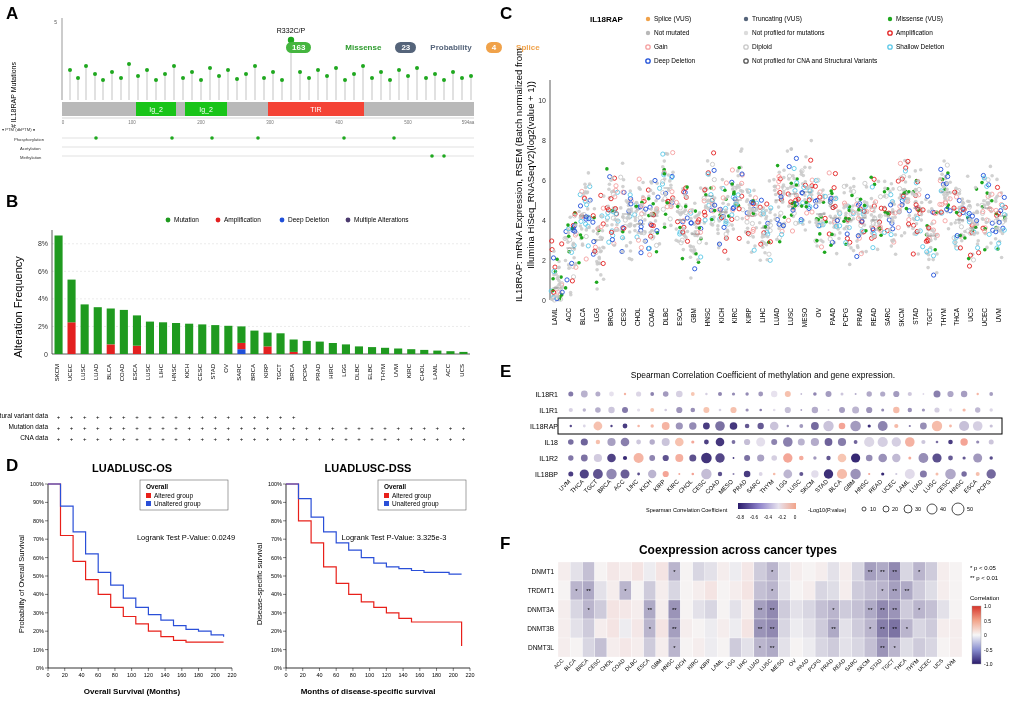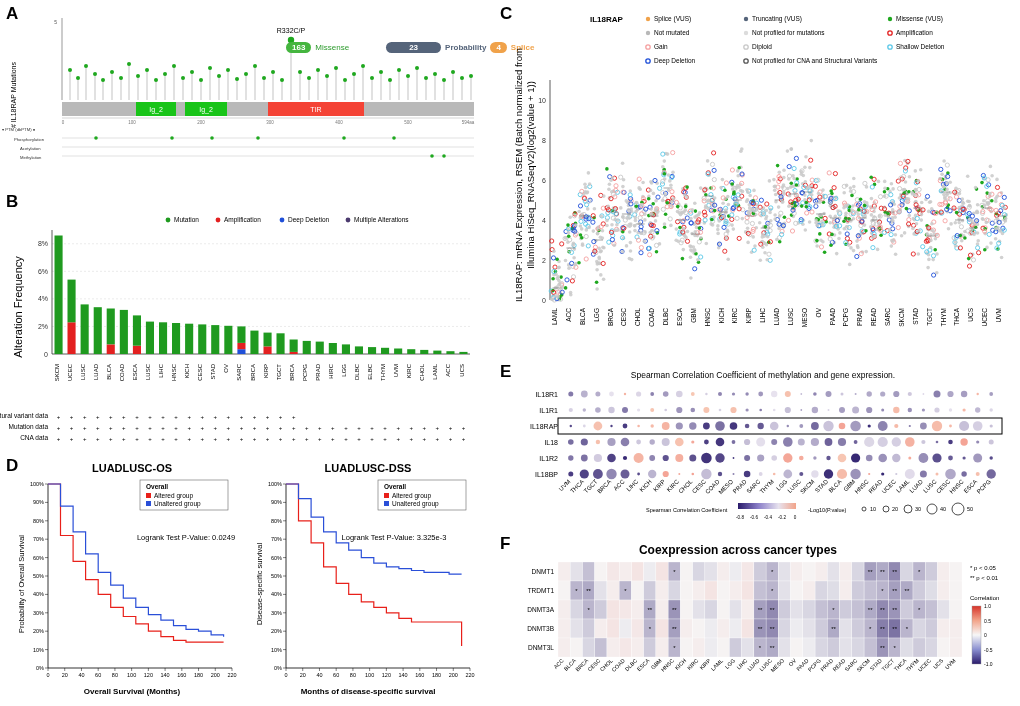--- a/index.html
+++ b/index.html
@@ -155,24 +155,24 @@
         <circle cx="172" cy="138" r="1.8"></circle>
         <circle cx="212" cy="138" r="1.8"></circle>
       <circle cx="258" cy="138" r="1.8"></circle>
         <circle cx="344" cy="138" r="1.8"></circle>
         <circle cx="394" cy="138" r="1.8"></circle>
       <circle cx="432" cy="156" r="1.8"></circle>
         <circle cx="444" cy="156" r="1.8"></circle>
     </g>
   </svg>
 
-  <div style="position:absolute;left:286px;top:42px;display:flex;gap:4px;align-items:center;font-size:8px;">
+  <div style="position:absolute;left:286px;top:42px;display:flex;gap:14px;align-items:center;font-size:8px;">
     <span style="background:#45b53f;color:#fff;border-radius:8px;padding:1px 6px;font-weight:bold;">163</span>
-    <span style="color:#2d9b2d;font-weight:normal;">Missense</span>
-    <span style="background:#55647a;color:#fff;border-radius:8px;padding:1px 23px;font-weight:bold;margin-left:33px;">23</span>
+    <span style="color:#2d9b2d;font-weight:bold;margin-left:20px;">Missense</span>
+    <span style="background:#55647a;color:#fff;border-radius:8px;padding:1px 6px;font-weight:bold;">23</span>
     <span style="color:#55647a;font-weight:bold;">Probability</span>
     <span style="background:#f0a24a;color:#fff;border-radius:8px;padding:1px 6px;font-weight:bold;">4</span>
     <span style="color:#f0a24a;font-weight:bold;text-align:right;">Splice</span>
   </div>
 </div>
 
 <div class="panel" style="left:0;top:192px;width:498px;height:262px;">
   <div class="plabel" style="position:absolute;left:6px;top:0;">B</div>
   <svg id="svgB" width="498" height="262" viewBox="0 0 498 262">
     <text x="22" y="115" transform="rotate(-90 22 115)" text-anchor="middle" font-size="11" fill="#000">Alteration Frequency</text>

